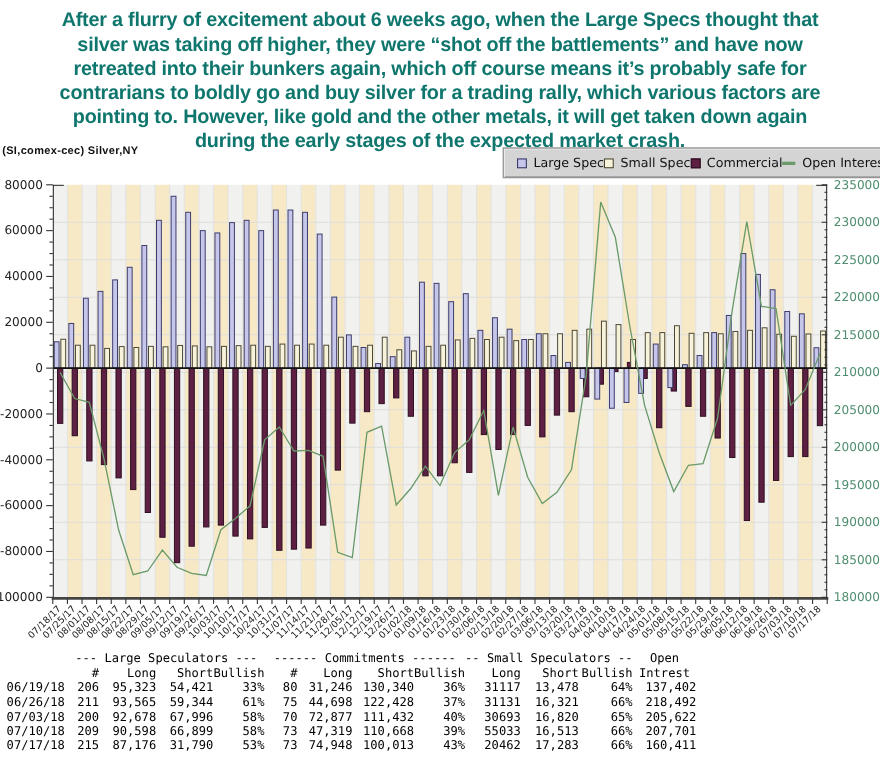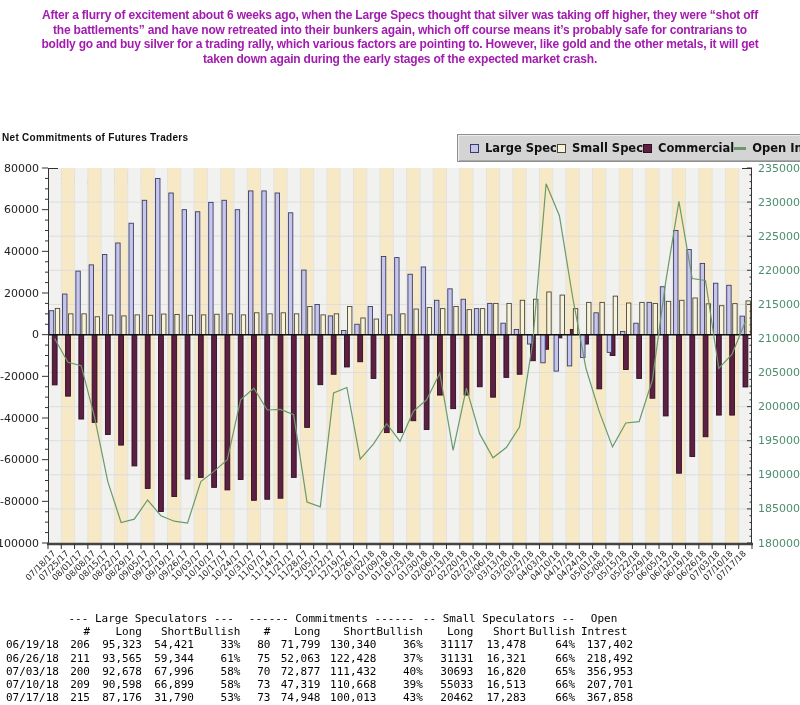--- a/index.html
+++ b/index.html
@@ -1,53 +1,53 @@
 <!DOCTYPE html>
 <html><head>
 <meta charset="utf-8">
 <style>
   html,body{margin:0;padding:0;background:#ffffff;}
   #page{position:relative;width:800px;height:705px;background:#fff;overflow:hidden;
         font-family:"DejaVu Sans",sans-serif;}
   #commentary{position:absolute;top:8px;left:38px;width:724px;text-align:center;
 .             color:#993300;}
-  #commentary{color:#a21caf;font-family:"Liberation Sans",sans-serif;font-weight:bold;
-        font-size:12px;line-height:1.22;letter-spacing:-0.2px;}
+  #commentary{color:#0f766e;font-family:"Liberation Sans",sans-serif;font-weight:bold;
+        font-size:18px;line-height:1.22;letter-spacing:-0.2px;}
   #chart-title{position:absolute;top:132px;left:2px;font-family:"Liberation Sans",sans-serif;
         font-weight:bold;font-size:10px;line-height:12.5px;color:#111;letter-spacing:0.3px;}
   #legend{position:absolute;top:134px;left:457px;width:328px;height:26px;
         background:#d4d4d4;border:1px solid #8f8f8f;
         box-shadow:inset 1px 1px 0 #ececec, inset -1px -1px 0 #a8a8a8;
         display:flex;align-items:center;justify-content:space-between;padding:0 12px;
         font-size:11.5px;color:#111;}
-  .legend-item{display:flex;align-items:center;gap:6px;white-space:nowrap;font-weight:bold;}
+  .legend-item{display:flex;align-items:center;gap:6px;white-space:nowrap;}
   .swatch{width:7px;height:7px;border:1px solid #444;display:inline-block;}
   .swatch.line{width:12px;height:3px;border:none;}
   #watermark{position:absolute;top:170px;left:56px;color:#3939c8;
         font-family:"Liberation Sans",sans-serif;font-weight:bold;font-size:17px;
         letter-spacing:0.5px;}
   #plot-svg{position:absolute;top:168px;left:0;overflow:visible;}
   #caption{position:absolute;top:593px;left:0;width:800px;text-align:center;
         font-family:"DejaVu Sans Mono",monospace;font-size:12px;color:#33cc33;}
-  #cot-table{position:absolute;top:612px;left:6px;border-collapse:collapse;
+  #cot-table{position:absolute;top:592px;left:6px;border-collapse:collapse;
         font-family:"DejaVu Sans Mono",monospace;font-size:11px;line-height:13.2px;color:#000;}
   #cot-table th,#cot-table td{padding:0;font-weight:normal;white-space:nowrap;}
   #cot-table .num{text-align:right;}
   #cot-table .date{text-align:left;}
   #cot-table .grp{text-align:center;}
 </style>
 </head>
 <body>
 
 <div id="page">
 
   <div id="commentary">After a flurry of excitement about 6 weeks ago, when the Large Specs thought that silver was taking off higher, they were “shot off the battlements” and have now retreated into their bunkers again, which off course means it’s probably safe for contrarians to boldly go and buy silver for a trading rally, which various factors are pointing to. However, like gold and the other metals, it will get taken down again during the early stages of the expected market crash.</div>
 
   <div id="chart-title">
-    <div>Net Commitments of Futures Traders</div>
+    <div>(SI,comex-cec) Silver,NY</div>
   </div>
 
   <div id="legend">
     <span class="legend-item">
       <span class="swatch" style="background: rgb(198, 198, 234); border-color: rgb(59, 59, 107);"></span>
       <span>Large Spec</span>
     </span>
     <span class="legend-item">
       <span class="swatch" style="background: rgb(247, 243, 218); border-color: rgb(74, 70, 54);"></span>
       <span>Small Spec</span>
@@ -612,57 +612,57 @@
         </tr>
     </thead>
     <tbody id="table-body">
         <tr>
           <td class="date">06/19/18</td>
           <td class="num">206</td>
           <td class="num">95,323</td>
           <td class="num">54,421</td>
           <td class="num">33%</td>
           <td class="num">80</td>
-          <td class="num">71,799</td>
+          <td class="num">31,246</td>
           <td class="num">130,340</td>
           <td class="num">36%</td>
           <td class="num">31117</td>
           <td class="num">13,478</td>
           <td class="num">64%</td>
           <td class="num">137,402</td>
         </tr>
         <tr>
           <td class="date">06/26/18</td>
           <td class="num">211</td>
           <td class="num">93,565</td>
           <td class="num">59,344</td>
           <td class="num">61%</td>
           <td class="num">75</td>
-          <td class="num">52,063</td>
+          <td class="num">44,698</td>
           <td class="num">122,428</td>
           <td class="num">37%</td>
           <td class="num">31131</td>
           <td class="num">16,321</td>
           <td class="num">66%</td>
           <td class="num">218,492</td>
         </tr>
         <tr>
           <td class="date">07/03/18</td>
           <td class="num">200</td>
           <td class="num">92,678</td>
           <td class="num">67,996</td>
           <td class="num">58%</td>
           <td class="num">70</td>
           <td class="num">72,877</td>
           <td class="num">111,432</td>
           <td class="num">40%</td>
           <td class="num">30693</td>
           <td class="num">16,820</td>
           <td class="num">65%</td>
-          <td class="num">356,953</td>
+          <td class="num">205,622</td>
         </tr>
         <tr>
           <td class="date">07/10/18</td>
           <td class="num">209</td>
           <td class="num">90,598</td>
           <td class="num">66,899</td>
           <td class="num">58%</td>
           <td class="num">73</td>
           <td class="num">47,319</td>
           <td class="num">110,668</td>
@@ -678,18 +678,18 @@
           <td class="num">87,176</td>
           <td class="num">31,790</td>
           <td class="num">53%</td>
           <td class="num">73</td>
           <td class="num">74,948</td>
           <td class="num">100,013</td>
           <td class="num">43%</td>
           <td class="num">20462</td>
           <td class="num">17,283</td>
           <td class="num">66%</td>
-          <td class="num">367,858</td>
+          <td class="num">160,411</td>
         </tr>
       </tbody>
   </table>
 
 </div>
 
 </body></html>

